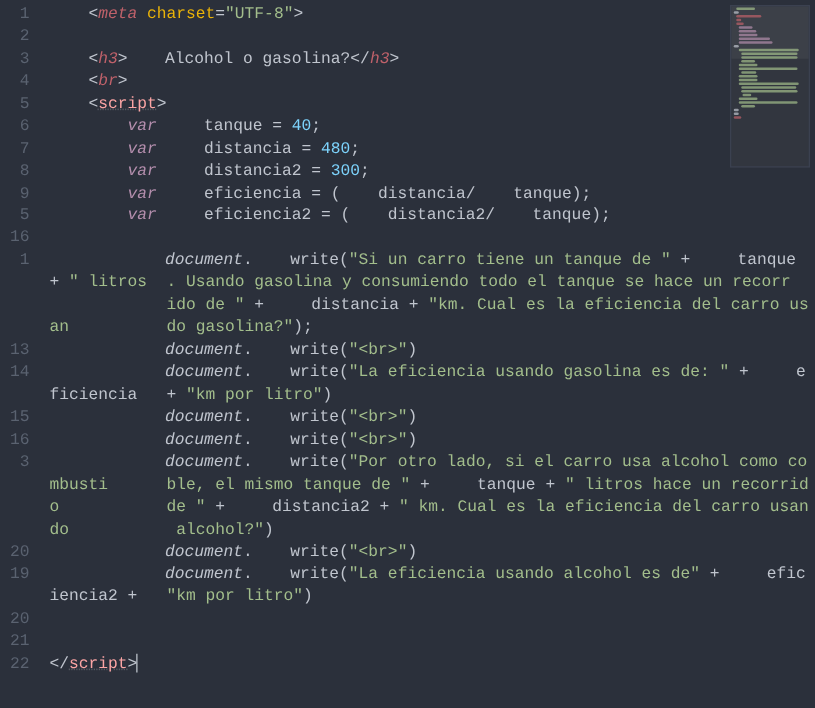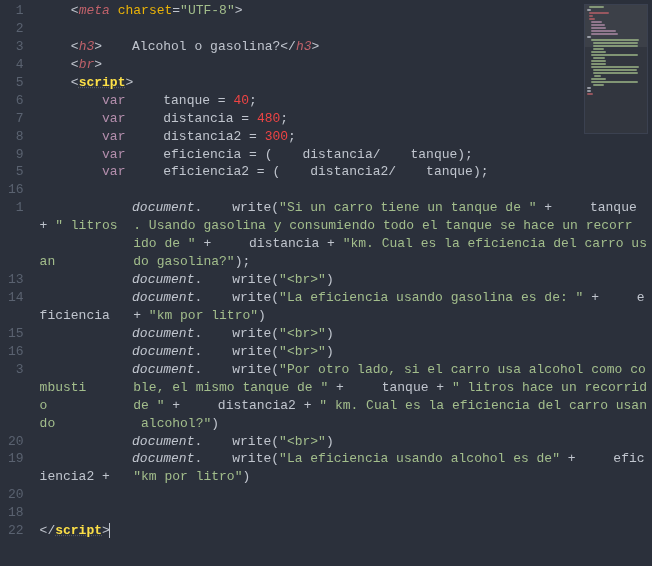--- a/index.html
+++ b/index.html
@@ -31,25 +31,25 @@
   .code {
     padding: 2px 0 0 4px;
     line-height: 1.38;
     white-space: pre;
     flex: 1;
   }
   .code-line { height: 1.38em; white-space: pre-wrap; word-break: break-all; }
   .tok-punc  { color: #c0c5ce; }
   .tok-tag   { color: #bf616a; font-style: italic; }
   .tok-attr  { color: #eab308; }
-  .tok-kw-i  { color: #b48ead; }
+  .tok-kw-i  { color: #b48ead; font-style: italic; }
   .tok-var   { color: #c0c5ce; margin-left: 30px; }
-  .tok-num   { color: #ef4444; }
+  .tok-num   { color: #7dd3fc; }
   .tok-str   { color: #a3be8c; }
-  .tok-tagline { color: #fde047; text-decoration: underline; text-decoration-color: rgba(255,255,255,0.2); text-decoration-style: dotted; font-weight: bold; }
+  .tok-tagline { color: #fca5a5; text-decoration: underline; text-decoration-color: rgba(255,255,255,0.2); text-decoration-style: dotted; }
   .tok-ital  { font-style: italic; }
   .cursor {
     display: inline-block;
     width: 1px;
     height: 1.2em;
     background: #c0c5ce;
     vertical-align: text-bottom;
     margin-left: -1px;
   }
   .minimap {
@@ -100,21 +100,21 @@
       <div>15</div>
       <div>16</div>
       <div>3</div>
       <div>&nbsp;</div>
       <div>&nbsp;</div>
       <div>&nbsp;</div>
       <div>20</div>
       <div>19</div>
       <div>&nbsp;</div>
       <div>20</div>
-      <div>18</div>
+      <div>21</div>
       <div>22</div>
     </div>
   <div class="code" id="code"><div class="code-line"><span class="tok-punc">    &lt;</span><span class="tok-tag">meta</span><span class="tok-punc"> </span><span class="tok-attr">charset</span><span class="tok-punc">=</span><span class="tok-str">"UTF-8"</span><span class="tok-punc">&gt;</span></div><div class="code-line"><span class="tok-punc"></span></div><div class="code-line"><span class="tok-punc">    &lt;</span><span class="tok-tag">h3</span><span class="tok-punc">&gt;</span><span class="tok-var">Alcohol o gasolina?</span><span class="tok-punc">&lt;/</span><span class="tok-tag">h3</span><span class="tok-punc">&gt;</span></div><div class="code-line"><span class="tok-punc">    &lt;</span><span class="tok-tag">br</span><span class="tok-punc">&gt;</span></div><div class="code-line"><span class="tok-punc">    &lt;</span><span class="tok-tagline">script</span><span class="tok-punc">&gt;</span></div><div class="code-line"><span class="tok-punc">        </span><span class="tok-kw-i">var</span><span class="tok-var"> tanque </span><span class="tok-punc">= </span><span class="tok-num">40</span><span class="tok-punc">;</span></div><div class="code-line"><span class="tok-punc">        </span><span class="tok-kw-i">var</span><span class="tok-var"> distancia </span><span class="tok-punc">= </span><span class="tok-num">480</span><span class="tok-punc">;</span></div><div class="code-line"><span class="tok-punc">        </span><span class="tok-kw-i">var</span><span class="tok-var"> distancia2 </span><span class="tok-punc">= </span><span class="tok-num">300</span><span class="tok-punc">;</span></div><div class="code-line"><span class="tok-punc">        </span><span class="tok-kw-i">var</span><span class="tok-var"> eficiencia </span><span class="tok-punc">= (</span><span class="tok-var">distancia</span><span class="tok-punc">/</span><span class="tok-var">tanque</span><span class="tok-punc">);</span></div><div class="code-line"><span class="tok-punc">        </span><span class="tok-kw-i">var</span><span class="tok-var"> eficiencia2 </span><span class="tok-punc">= (</span><span class="tok-var">distancia2</span><span class="tok-punc">/</span><span class="tok-var">tanque</span><span class="tok-punc">);</span></div><div class="code-line"><span class="tok-punc"></span></div><div class="code-line"><span class="tok-punc">        </span><span class="tok-var tok-ital">document</span><span class="tok-punc">.</span><span class="tok-var">write</span><span class="tok-punc">(</span><span class="tok-str">"Si un carro tiene un tanque de "</span><span class="tok-punc"> + </span><span class="tok-var">tanque</span><span class="tok-punc"> + </span><span class="tok-str">" litros</span></div><div class="code-line"><span class="tok-punc">            </span><span class="tok-str">. Usando gasolina y consumiendo todo el tanque se hace un recorr</span></div><div class="code-line"><span class="tok-punc">            </span><span class="tok-str">ido de "</span><span class="tok-punc"> + </span><span class="tok-var">distancia</span><span class="tok-punc"> + </span><span class="tok-str">"km. Cual es la eficiencia del carro usan</span></div><div class="code-line"><span class="tok-punc">            </span><span class="tok-str">do gasolina?"</span><span class="tok-punc">);</span></div><div class="code-line"><span class="tok-punc">        </span><span class="tok-var tok-ital">document</span><span class="tok-punc">.</span><span class="tok-var">write</span><span class="tok-punc">(</span><span class="tok-str">"&lt;br&gt;"</span><span class="tok-punc">)</span></div><div class="code-line"><span class="tok-punc">        </span><span class="tok-var tok-ital">document</span><span class="tok-punc">.</span><span class="tok-var">write</span><span class="tok-punc">(</span><span class="tok-str">"La eficiencia usando gasolina es de: "</span><span class="tok-punc"> + </span><span class="tok-var">eficiencia</span><span class="tok-punc"> </span></div><div class="code-line"><span class="tok-punc">            </span><span class="tok-punc">+ </span><span class="tok-str">"km por litro"</span><span class="tok-punc">)</span></div><div class="code-line"><span class="tok-punc">        </span><span class="tok-var tok-ital">document</span><span class="tok-punc">.</span><span class="tok-var">write</span><span class="tok-punc">(</span><span class="tok-str">"&lt;br&gt;"</span><span class="tok-punc">)</span></div><div class="code-line"><span class="tok-punc">        </span><span class="tok-var tok-ital">document</span><span class="tok-punc">.</span><span class="tok-var">write</span><span class="tok-punc">(</span><span class="tok-str">"&lt;br&gt;"</span><span class="tok-punc">)</span></div><div class="code-line"><span class="tok-punc">        </span><span class="tok-var tok-ital">document</span><span class="tok-punc">.</span><span class="tok-var">write</span><span class="tok-punc">(</span><span class="tok-str">"Por otro lado, si el carro usa alcohol como combusti</span></div><div class="code-line"><span class="tok-punc">            </span><span class="tok-str">ble, el mismo tanque de "</span><span class="tok-punc"> + </span><span class="tok-var">tanque</span><span class="tok-punc"> + </span><span class="tok-str">" litros hace un recorrido </span></div><div class="code-line"><span class="tok-punc">            </span><span class="tok-str">de "</span><span class="tok-punc"> + </span><span class="tok-var">distancia2</span><span class="tok-punc"> + </span><span class="tok-str">" km. Cual es la eficiencia del carro usando</span></div><div class="code-line"><span class="tok-punc">            </span><span class="tok-str"> alcohol?"</span><span class="tok-punc">)</span></div><div class="code-line"><span class="tok-punc">        </span><span class="tok-var tok-ital">document</span><span class="tok-punc">.</span><span class="tok-var">write</span><span class="tok-punc">(</span><span class="tok-str">"&lt;br&gt;"</span><span class="tok-punc">)</span></div><div class="code-line"><span class="tok-punc">        </span><span class="tok-var tok-ital">document</span><span class="tok-punc">.</span><span class="tok-var">write</span><span class="tok-punc">(</span><span class="tok-str">"La eficiencia usando alcohol es de"</span><span class="tok-punc"> + </span><span class="tok-var">eficiencia2</span><span class="tok-punc"> + </span></div><div class="code-line"><span class="tok-punc">            </span><span class="tok-str">"km por litro"</span><span class="tok-punc">)</span></div><div class="code-line"><span class="tok-punc"></span></div><div class="code-line"><span class="tok-punc"></span></div><div class="code-line"><span class="tok-punc">&lt;/</span><span class="tok-tagline">script</span><span class="tok-punc">&gt;</span><span class="cursor"></span></div></div>
 </div>
 
 <div class="minimap" id="minimap">
   <div class="mm-viewport"></div>
 <div class="mm-line" style="margin-left: 4px; width: 15px; background: rgb(163, 190, 140); opacity: 0.7;"></div>
     <div class="mm-line" style="margin-left: 2px; width: 4px; background: rgb(192, 197, 206); opacity: 0.7;"></div>
     <div class="mm-line" style="margin-left: 4px; width: 20px; background: rgb(191, 97, 106); opacity: 0.7;"></div>

